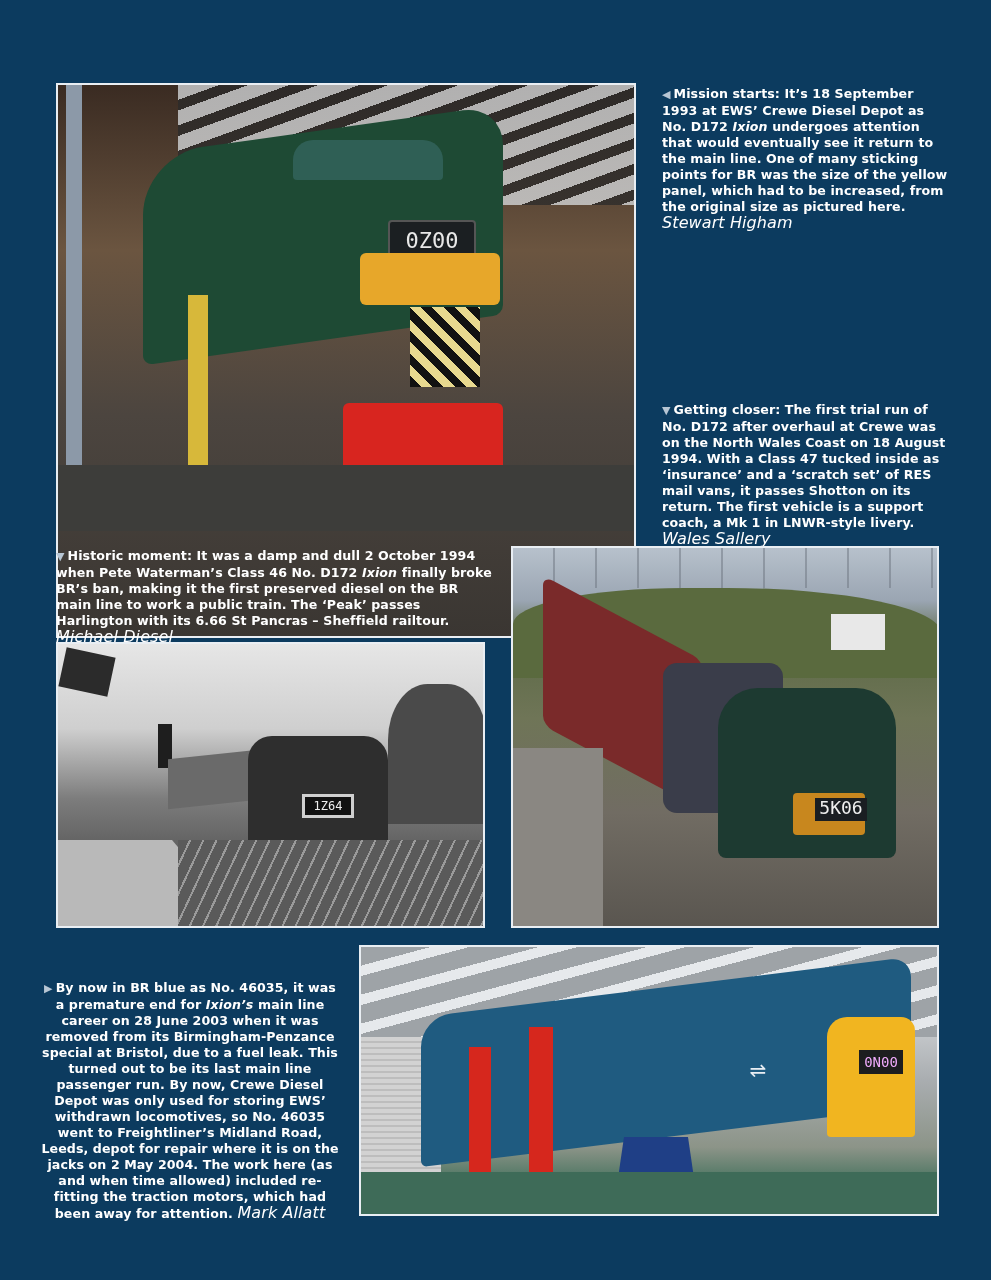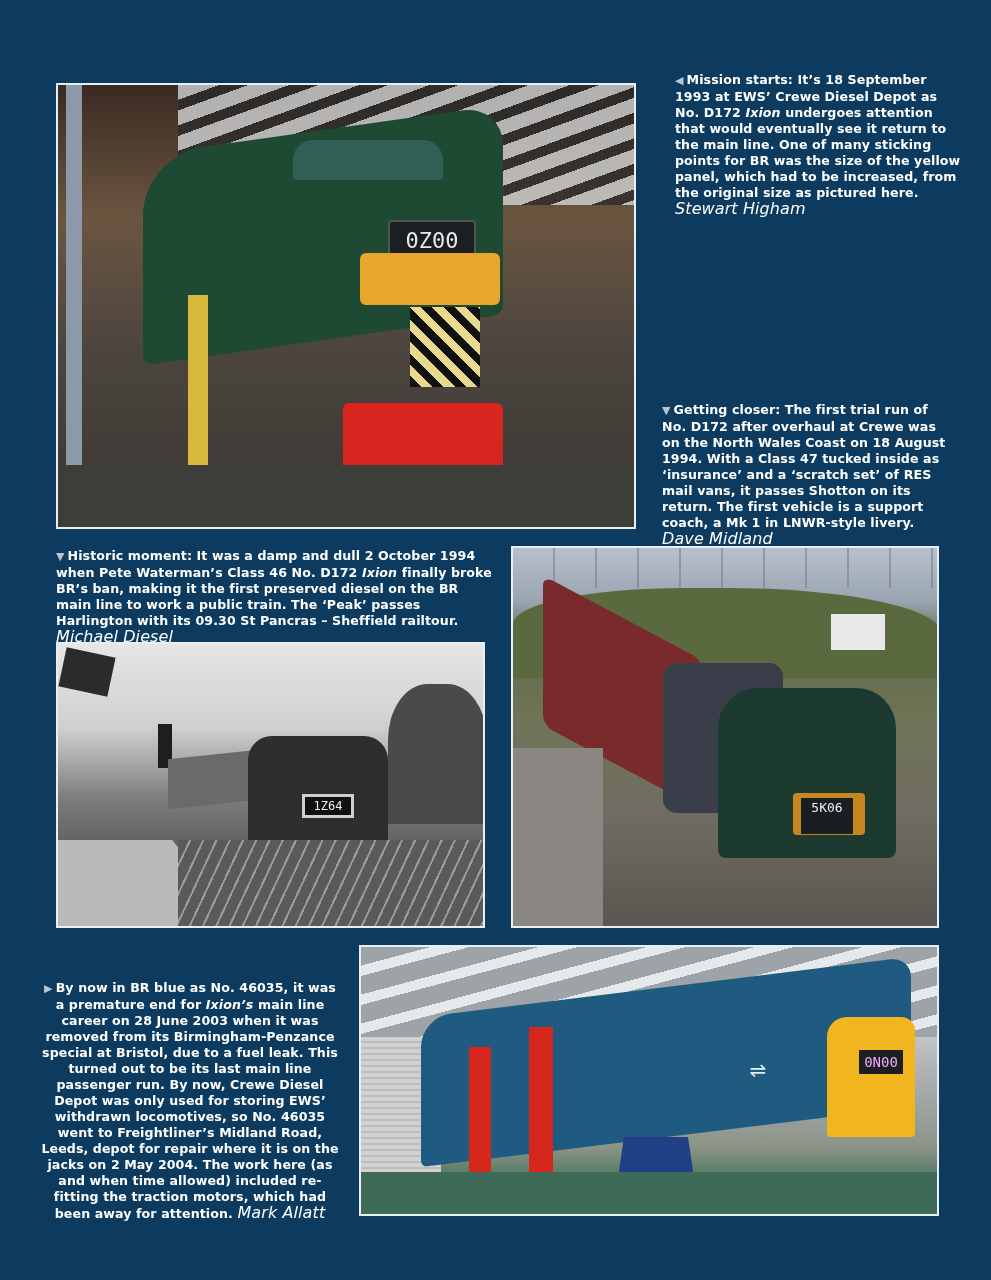--- a/index.html
+++ b/index.html
@@ -3,21 +3,21 @@
 <meta charset="utf-8">
 <style>
   html,body{margin:0;padding:0;}
   body{width:991px;height:1280px;background:#0c3b5f;position:relative;overflow:hidden;font-family:"DejaVu Sans","Liberation Sans",sans-serif;}
   .photo{position:absolute;border:2px solid #e9eef3;box-sizing:border-box;overflow:hidden;}
   .caption{position:absolute;color:#ffffff;font-weight:bold;font-size:12.6px;line-height:16px;letter-spacing:0.1px;}
   .caption .credit{font-weight:normal;font-style:italic;font-size:16px;}
   .caption .arrow{color:#b8c6d4;font-size:11px;margin-right:3px;}
   .caption i{font-style:italic;}
   
-  #p1{left:56px;top:83px;width:580px;height:446px;background:linear-gradient(180deg,#3a2b22 0%,#6b5540 30%,#4c453f 60%,#3a3632 100%);}
+  #p1{left:56px;top:83px;width:580px;height:555px;background:linear-gradient(180deg,#3a2b22 0%,#6b5540 30%,#4c453f 60%,#3a3632 100%);}
   #p2{left:511px;top:546px;width:428px;height:382px;background:linear-gradient(180deg,#b7c1cc 0%,#9aa5b2 14%,#5d6a47 25%,#6f7557 45%,#716c63 70%,#5a5650 100%);}
   #p3{left:56px;top:642px;width:429px;height:286px;background:linear-gradient(180deg,#e6e6e6 0%,#cfcfcf 30%,#7c7c7c 55%,#5c5c5c 75%,#8a8a8a 100%);}
   #p4{left:359px;top:945px;width:580px;height:271px;background:linear-gradient(180deg,#b4b8bb 0%,#d6d9dc 20%,#a9adb0 50%,#8c9488 75%,#3f6f5a 90%,#c9ccc4 100%);}
   .shape{position:absolute;}
 </style>
 </head>
 <body>
 
 <div class="photo" id="p1">
   <div class="shape" style="left:120px;top:0;width:460px;height:120px;background:repeating-linear-gradient(160deg,#d9dde0 0 14px,#2a2a2a 14px 24px);opacity:.75;"></div>
@@ -25,44 +25,44 @@
   <div class="shape" style="left:85px;top:45px;width:360px;height:210px;background:#1e4a34;border-radius:60px 40px 10px 10px;transform:skewY(-8deg);"></div>
   <div class="shape" style="left:235px;top:55px;width:150px;height:40px;background:#2f5f55;border-radius:20px 20px 4px 4px;"></div>
   <div class="shape" style="left:330px;top:135px;width:84px;height:38px;background:#1b1f22;border:2px solid #555;border-radius:4px;color:#e8e8e8;font-family:'DejaVu Sans Mono',monospace;font-size:22px;line-height:38px;text-align:center;">0Z00</div>
   <div class="shape" style="left:302px;top:168px;width:140px;height:52px;background:#e7a72a;border-radius:6px;"></div>
   <div class="shape" style="left:285px;top:318px;width:160px;height:72px;background:#d8251f;border-radius:6px;"></div>
   <div class="shape" style="left:352px;top:222px;width:70px;height:80px;background:repeating-linear-gradient(45deg,#111 0 8px,#e8d98f 8px 16px);"></div>
   <div class="shape" style="left:130px;top:210px;width:20px;height:170px;background:#d7b83a;"></div>
   <div class="shape" style="left:0;top:380px;width:580px;height:66px;background:#3d3d3a;"></div>
 </div>
 
-<div class="caption" style="left:662px;top:72px;width:290px;margin-left:13px;">
+<div class="caption" style="left:662px;top:86px;width:290px;">
   <span class="arrow">◀</span><span>Mission starts: It’s 18 September 1993 at EWS’ Crewe Diesel Depot as No. D172 </span><i>Ixion</i><span> undergoes attention that would eventually see it return to the main line. One of many sticking points for BR was the size of the yellow panel, which had to be increased, from the original size as pictured here.</span><br>
   <span class="credit">Stewart Higham</span>
 </div>
 
 <div class="caption" style="left:662px;top:402px;width:290px;">
   <span class="arrow">▼</span><span>Getting closer: The first trial run of No. D172 after overhaul at Crewe was on the North Wales Coast on 18 August 1994. With a Class 47 tucked inside as ‘insurance’ and a ‘scratch set’ of RES mail vans, it passes Shotton on its return. The first vehicle is a support coach, a Mk 1 in LNWR-style livery.</span><br>
-  <span class="credit">Dave Midland</span>
+  <span class="credit">Wales Sallery</span>
 </div>
 
 <div class="caption" style="left:56px;top:548px;width:440px;">
-  <span class="arrow">▼</span><span>Historic moment: It was a damp and dull 2 October 1994 when Pete Waterman’s Class 46 No. D172 </span><i>Ixion</i><span> finally broke BR’s ban, making it the first preserved diesel on the BR main line to work a public train. The ‘Peak’ passes Harlington with its 09.30 St Pancras – Sheffield railtour.</span>
+  <span class="arrow">▼</span><span>Historic moment: It was a damp and dull 2 October 1994 when Pete Waterman’s Class 46 No. D172 </span><i>Ixion</i><span> finally broke BR’s ban, making it the first preserved diesel on the BR main line to work a public train. The ‘Peak’ passes Harlington with its 6.66 St Pancras – Sheffield railtour.</span>
   <span class="credit">Michael Diesel</span>
 </div>
 
 <div class="photo" id="p2">
   <div class="shape" style="left:0;top:0;width:428px;height:40px;background:repeating-linear-gradient(90deg,transparent 0 40px,#6d7580 40px 42px);opacity:.5;"></div>
   <div class="shape" style="left:0;top:40px;width:428px;height:90px;background:#5a6a3e;border-radius:40% 50% 0 0;"></div>
   <div class="shape" style="left:318px;top:66px;width:54px;height:36px;background:#e8e8e8;"></div>
   <div class="shape" style="left:30px;top:70px;width:160px;height:150px;background:#7a2a2a;transform:skewY(28deg);border-radius:10px;"></div>
   <div class="shape" style="left:150px;top:115px;width:120px;height:150px;background:#3a3d4a;border-radius:14px;"></div>
   <div class="shape" style="left:205px;top:140px;width:178px;height:170px;background:#1d3a31;border-radius:40px 40px 8px 8px;"></div>
   <div class="shape" style="left:280px;top:245px;width:72px;height:42px;background:#c8871e;border-radius:4px;"></div>
-  <div class="shape" style="left:288px;top:250px;width:52px;height:36px;background:#1a1e22;color:#eee;font-family:'DejaVu Sans Mono',monospace;font-size:13px;line-height:20px;text-align:center;">5K06</div>
+  <div class="shape" style="left:302px;top:250px;width:52px;height:23px;background:#1a1e22;color:#eee;font-family:'DejaVu Sans Mono',monospace;font-size:18px;line-height:20px;text-align:center;">5K06</div>
   <div class="shape" style="left:0;top:200px;width:90px;height:182px;background:#8a8782;"></div>
 </div>
 
 <div class="photo" id="p3">
   <div class="shape" style="left:330px;top:40px;width:99px;height:140px;background:#4a4a4a;border-radius:40% 40% 0 0;"></div>
   <div class="shape" style="left:4px;top:8px;width:50px;height:40px;background:#2b2b2b;transform:rotate(12deg);"></div>
   <div class="shape" style="left:100px;top:80px;width:14px;height:44px;background:#1e1e1e;"></div>
   <div class="shape" style="left:110px;top:110px;width:100px;height:50px;background:#6a6a6a;transform:skewY(-6deg);"></div>
   <div class="shape" style="left:190px;top:92px;width:140px;height:110px;background:#2e2e2e;border-radius:24px 24px 6px 6px;"></div>
   <div class="shape" style="left:244px;top:150px;width:46px;height:18px;background:#111;border:3px solid #cfcfcf;color:#eee;font-family:'DejaVu Sans Mono',monospace;font-size:12px;line-height:18px;text-align:center;">1Z64</div>

